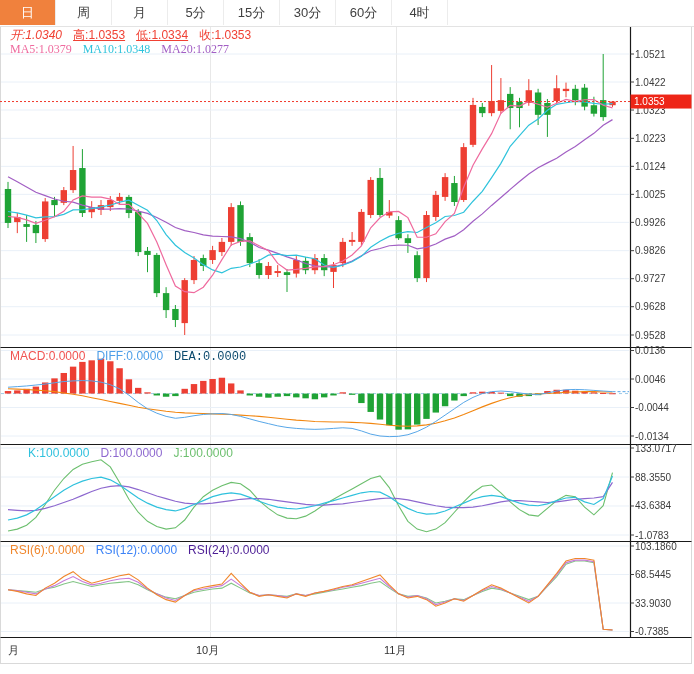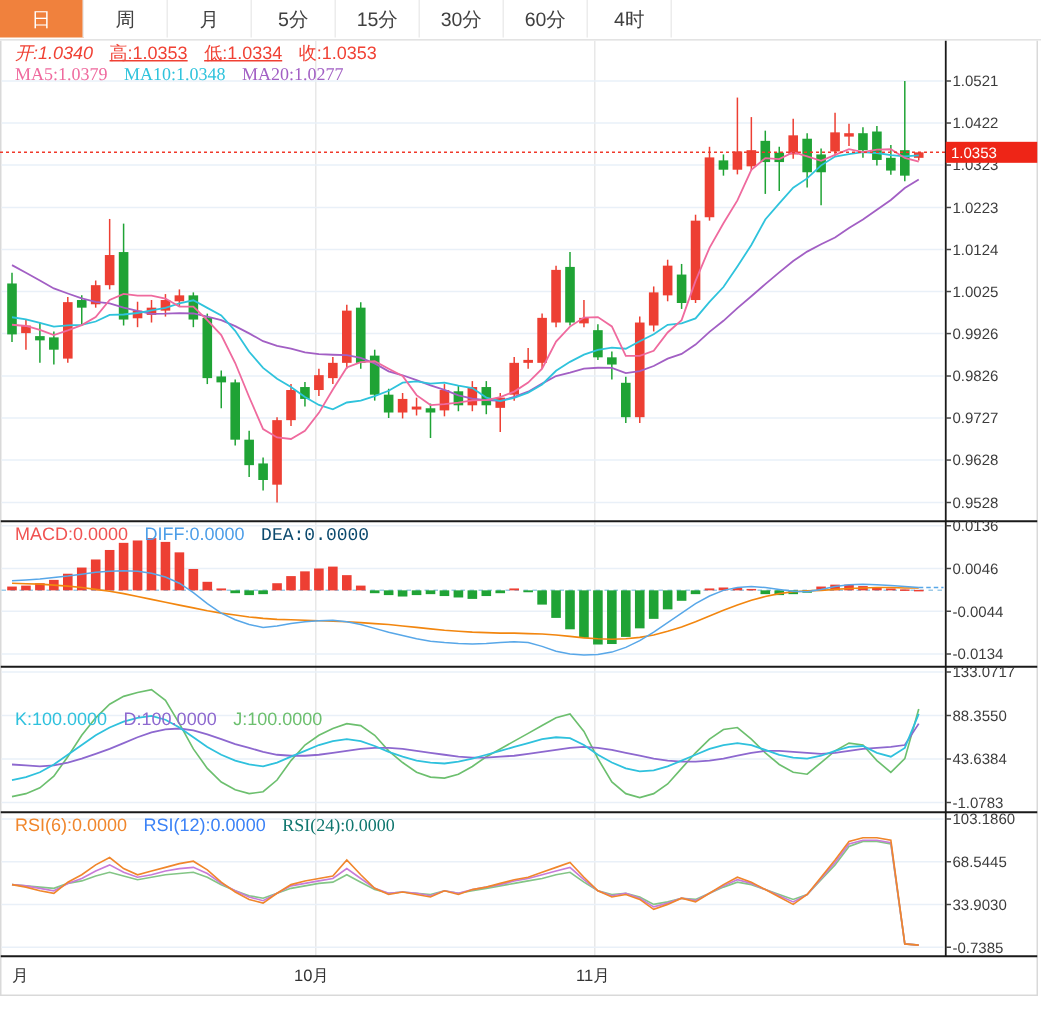--- a/index.html
+++ b/index.html
@@ -9,42 +9,42 @@
            border-bottom:1px solid #e3e3e3;display:flex;z-index:5;}
   .tab{width:55px;height:25px;line-height:25px;text-align:center;font-size:13px;color:#404040;
        background:#fff;border-right:1px solid #ececec;cursor:pointer;}
   .tab.active{background:#f0813d;color:#fff;}
   #chart-svg{position:absolute;top:0;left:0;z-index:1;}
   .legend{position:absolute;z-index:3;font-size:12px;white-space:nowrap;line-height:13px;}
   .legend span{margin-right:11px;}
   #legend-ohlc{left:10px;top:29px;}
   #legend-ma{left:10px;top:43px;font-family:Liberation Serif, serif;}
   #legend-macd{left:10px;top:350px;}
-  #legend-kdj{left:10px;top:447px;margin-top:26px;}
+  #legend-kdj{left:28px;top:447px;}
   #legend-rsi{left:10px;top:544px;}
 </style>
 </head>
 <body>
 
 <div id="toolbar">
   <div class="tab active">日</div>
   <div class="tab">周</div>
   <div class="tab">月</div>
   <div class="tab">5分</div>
   <div class="tab">15分</div>
   <div class="tab">30分</div>
   <div class="tab">60分</div>
   <div class="tab">4时</div>
 </div>
 
 <div class="legend" id="legend-ohlc"><span style="color: rgb(240, 65, 52); font-style: italic;">开:1.0340</span><span style="color: rgb(240, 65, 52); text-decoration: underline;">高:1.0353</span><span style="color: rgb(240, 65, 52); text-decoration: underline;">低:1.0334</span><span style="color: rgb(240, 65, 52);">收:1.0353</span></div>
 <div class="legend" id="legend-ma"><span style="color: rgb(239, 106, 158);">MA5:1.0379</span><span style="color: rgb(47, 195, 220);">MA10:1.0348</span><span style="color: rgb(162, 95, 196);">MA20:1.0277</span></div>
 <div class="legend" id="legend-macd"><span style="color: rgb(240, 83, 82);">MACD:0.0000</span><span style="color: rgb(77, 158, 232);">DIFF:0.0000</span><span style="color: #0c4a6e; font-family: Liberation Mono, monospace;">DEA:0.0000</span></div>
 <div class="legend" id="legend-kdj"><span style="color: rgb(47, 193, 221);">K:100.0000</span><span style="color: rgb(141, 104, 207);">D:100.0000</span><span style="color: rgb(108, 191, 110);">J:100.0000</span></div>
-<div class="legend" id="legend-rsi"><span style="color: rgb(240, 134, 43);">RSI(6):0.0000</span><span style="color: #3b82f6;">RSI(12):0.0000</span><span style="color: #0f766e; font-family: Liberation Serif, serif;">RSI(24):0.0000</span></div>
+<div class="legend" id="legend-rsi"><span style="color: rgb(240, 134, 43);">RSI(6):0.0000</span><span style="color: #3b82f6;">RSI(12):0.0000</span><span style="color: #4c1d95;">RSI(24):0.0000</span></div>
 
 <svg id="chart-svg" width="694" height="674" viewBox="0 0 694 674">
     <rect x="0.5" y="26.5" width="691" height="637" fill="#ffffff" stroke="#d9d9d9" stroke-width="1"></rect>
     <line x1="210.5" y1="27" x2="210.5" y2="637" stroke="#e8e8e8" stroke-width="1"></line>
     <line x1="396.5" y1="27" x2="396.5" y2="637" stroke="#e8e8e8" stroke-width="1"></line>
     <line x1="1" y1="54" x2="629" y2="54" stroke="#e9f0f8" stroke-width="1"></line>
     <line x1="1" y1="82.01510574018133" x2="629" y2="82.01510574018133" stroke="#e9f0f8" stroke-width="1"></line>
     <line x1="1" y1="110.03021148036265" x2="629" y2="110.03021148036265" stroke="#e9f0f8" stroke-width="1"></line>
     <line x1="1" y1="138.32829808660637" x2="629" y2="138.32829808660637" stroke="#e9f0f8" stroke-width="1"></line>
     <line x1="1" y1="166.34340382678772" x2="629" y2="166.34340382678772" stroke="#e9f0f8" stroke-width="1"></line>

